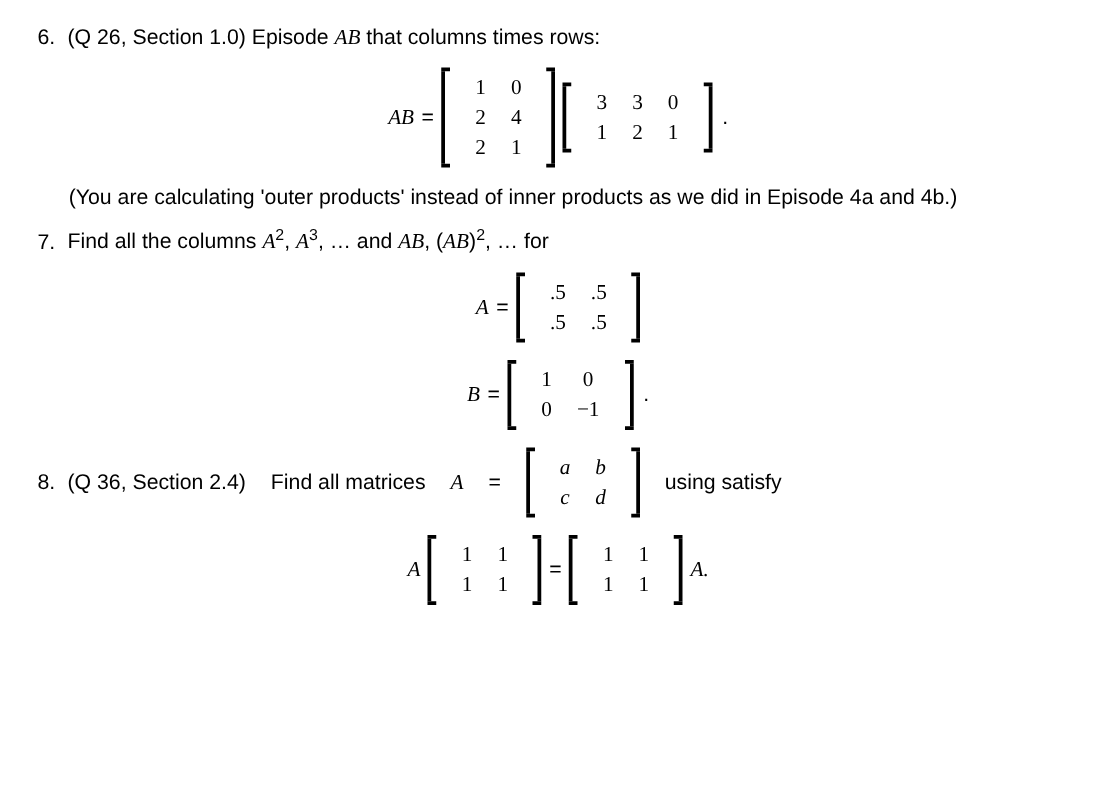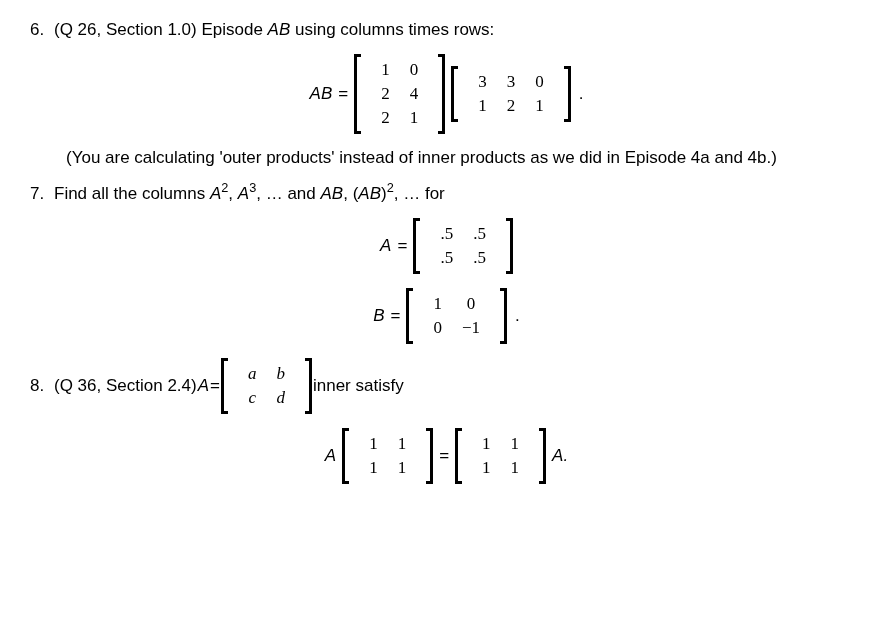--- a/index.html
+++ b/index.html
@@ -18,21 +18,21 @@
     .prob-line {
       display: flex;
       align-items: baseline;
     }
     .prob-num {
       min-width: 24px;
     }
     .prob-text {
       flex: 1;
     }
-    .italic { font-style: italic; font-family: Liberation Sans, sans-serif; }
+    .italic { font-style: italic; font-family: Liberation Serif, serif; }
     .eq-display {
       text-align: center;
       margin: 14px 0;
     }
     .eq-inline {
       display: inline-flex;
       align-items: center;
       gap: 6px;
     }
     .matrix {
@@ -64,36 +64,36 @@
     }
     .matrix-body table {
       border-collapse: collapse;
     }
     .matrix-body td {
       padding: 2px 10px;
       text-align: center;
       font-family: Georgia, serif;
     }
     .indent {
-      margin-left: 36px;
+      margin-left: 25px;
       margin-top: 10px;
       margin-bottom: 10px;
     }
     .sup { font-size: 0.75em; vertical-align: super; }
     .period { margin-left: 2px; }
   </style>
 </head>
 <body>
 
 <div class="problem">
   <div class="prob-line">
     <div class="prob-num">6.</div>
     <div class="prob-text">
       <span>(Q 26, Section 1.0)</span>
-      <span>Episode </span><span class="italic">AB</span><span> using columns times rows:</span>
+      <span>Episode </span><span class="italic">AB</span><span> that columns times rows:</span>
     </div>
   </div>
 
   <div class="eq-display">
     <span class="eq-inline">
       <span class="italic">AB</span>
       <span>=</span>
       <span class="matrix">
         <span class="bracket-left">
             <span class="br-corner"></span>
@@ -235,22 +235,23 @@
       </span>
       <span class="period">.</span>
     </span>
   </div>
 </div>
 
 <div class="problem">
   <div class="prob-line">
     <div class="prob-num">8.</div>
     <div class="prob-text">
-      <span class="eq-inline" style="gap:1px">
+      <span class="eq-inline" style="gap:20px">
         <span>(Q 36, Section 2.4)</span>
+        <span>Find all matrices </span>
         <span class="italic">A</span>
         <span>=</span>
         <span class="matrix">
           <span class="bracket-left">
               <span class="br-corner"></span>
               <span class="br-side"></span>
               <span class="br-corner"></span>
             </span>
           <span class="matrix-body">
               <table>
@@ -265,21 +266,21 @@
                   </tr>
           </tbody>
               </table>
             </span>
           <span class="bracket-right">
               <span class="br-corner"></span>
               <span class="br-side"></span>
               <span class="br-corner"></span>
             </span>
         </span>
-        <span> inner satisfy</span>
+        <span> using satisfy</span>
       </span>
     </div>
   </div>
 
   <div class="eq-display">
     <span class="eq-inline">
       <span class="italic">A</span>
       <span class="matrix">
         <span class="bracket-left">
             <span class="br-corner"></span>

